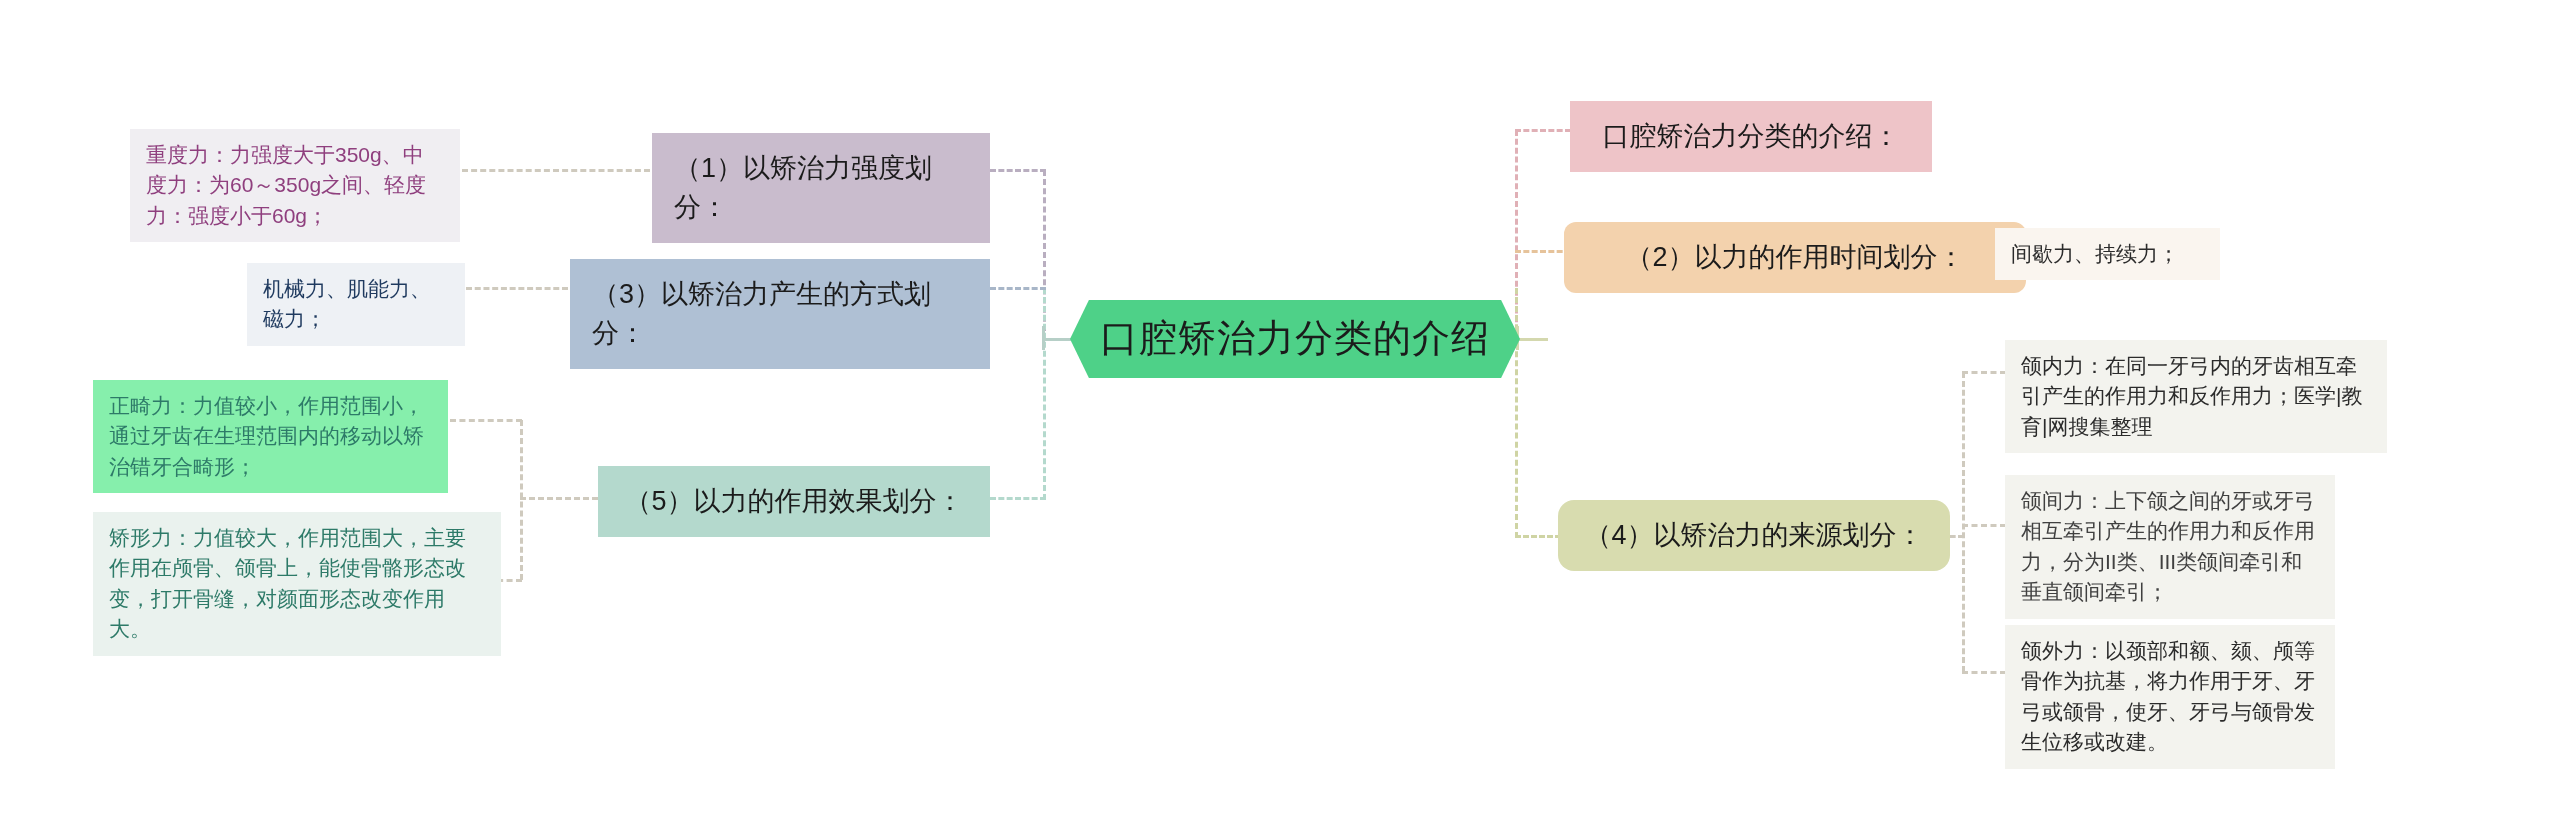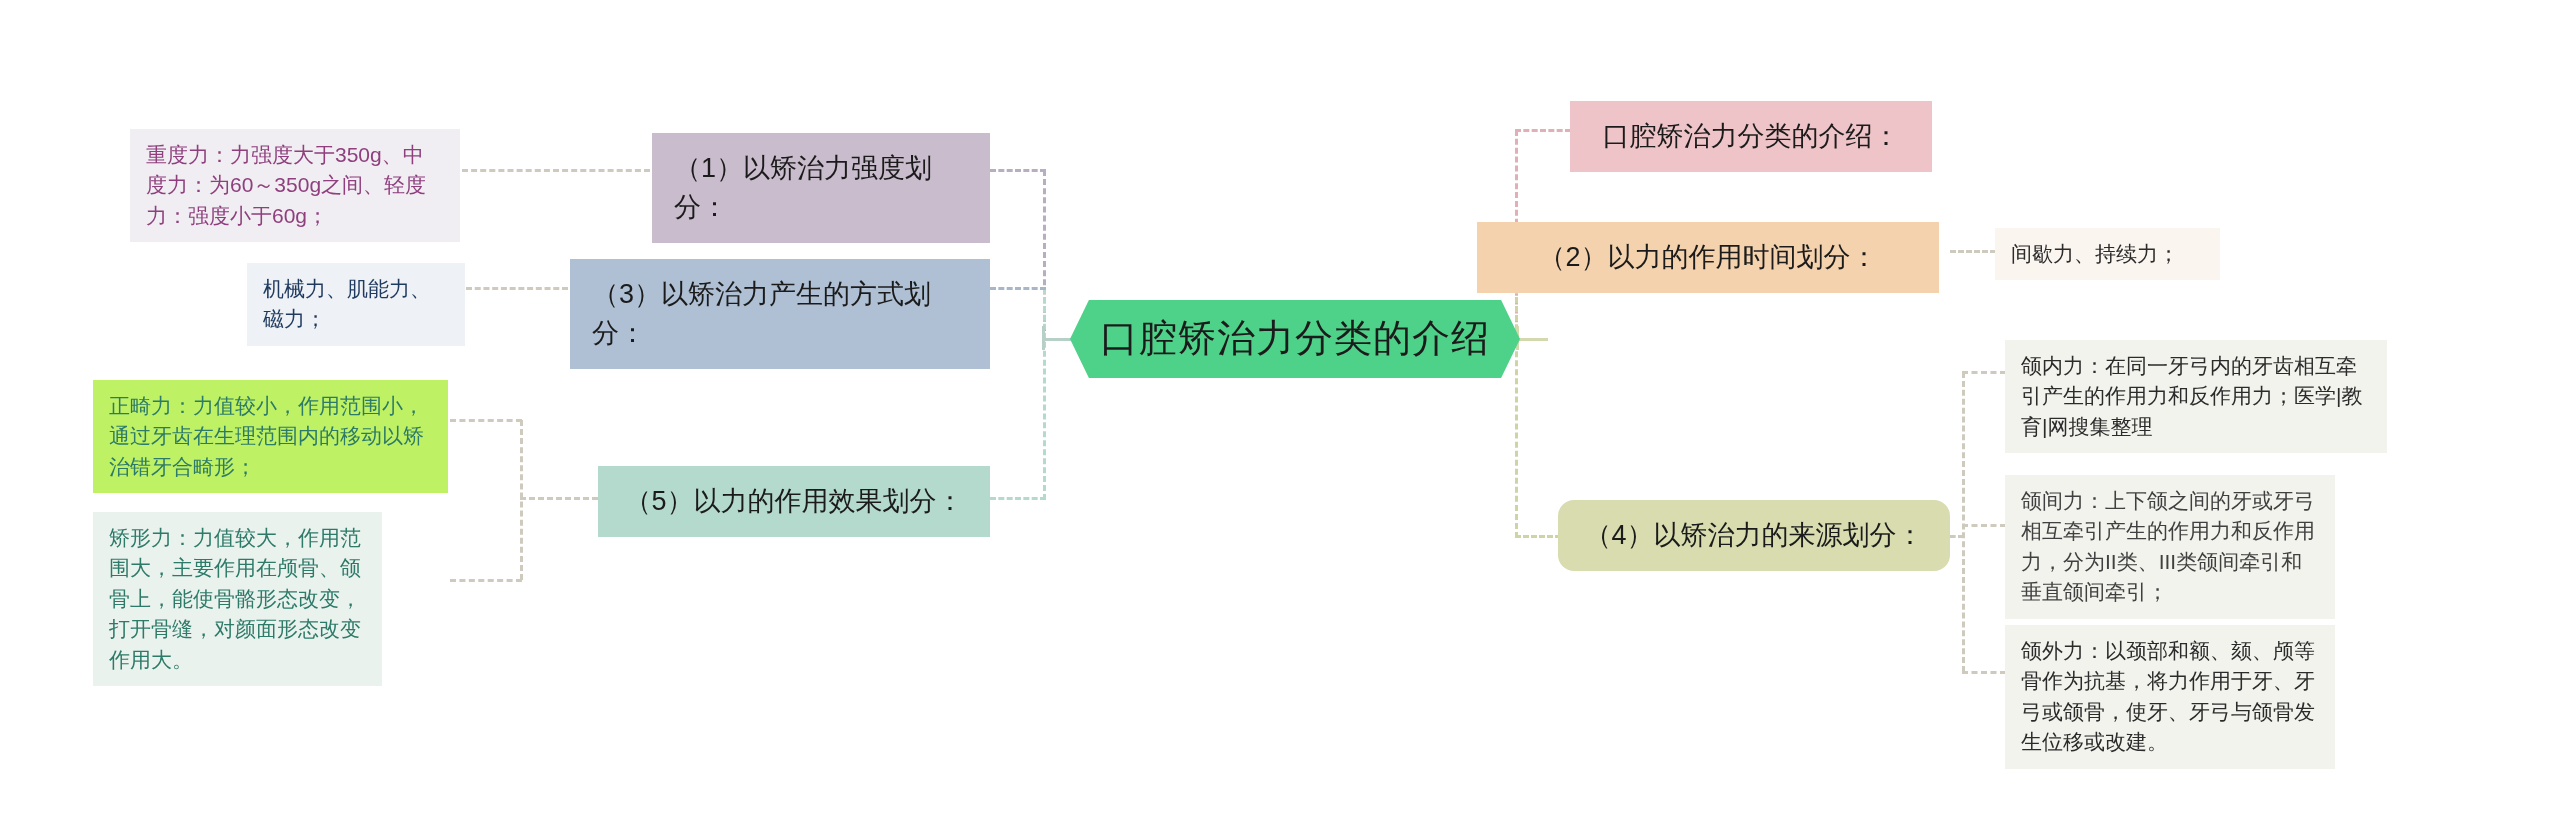--- a/index.html
+++ b/index.html
@@ -44,34 +44,34 @@
   .branch {
     font-size: 27px;
     color: #1b1b1b;
     padding: 16px 22px;
     justify-content: center;
   }
   .b1 { left: 652px;  top: 133px; width: 338px; background: #c9bccd; }
   .b3 { left: 570px;  top: 259px; width: 420px; background: #afc0d4; }
   .b5 { left: 598px;  top: 466px; width: 392px; background: #b4d9cd; }
   .r0 { left: 1570px; top: 101px; width: 362px; background: #eec4c8; }
-  .r2 { left: 1477px; top: 222px; width: 462px; background: #f3d2ad; }
+  .r2 { left: 1564px; top: 222px; width: 462px; background: #f3d2ad; border-radius: 12px; }
   .r4 { left: 1558px; top: 500px; width: 392px; background: #d8dcaf; border-radius: 16px; }
   
   .leaf {
     font-size: 21px;
     padding: 11px 16px;
     align-items: flex-start;
     flex-direction: column;
     justify-content: center;
   }
   .leaf-purple  { left: 130px;  top: 129px; width: 330px; background: #f0eef2; color: #8f3f7e; }
   .leaf-blue    { left: 247px;  top: 263px; width: 218px; background: #eef1f5; color: #1f3a5f; }
-  .leaf-green1  { left: 93px;   top: 380px; width: 355px; background: #bef264; color: #2d7a68; }
-  .leaf-green2  { left: 93px;   top: 512px; width: 289px; background: #eaf2ee; color: #2d7a68; }
+  .leaf-green1  { left: 93px;   top: 380px; width: 355px; background: #86efac; color: #2d7a68; }
+  .leaf-green2  { left: 93px;   top: 512px; width: 408px; background: #eaf2ee; color: #2d7a68; }
   .leaf-cream   { left: 1995px; top: 228px; width: 225px; background: #faf5ef; color: #2b2b2b; }
   .leaf-stone1  { left: 2005px; top: 340px; width: 382px; background: #f3f3ee; color: #2b2b2b; }
   .leaf-stone2  { left: 2005px; top: 475px; width: 330px; background: #f3f3ee; color: #404040; }
   .leaf-stone3  { left: 2005px; top: 625px; width: 330px; background: #f3f3ee; color: #2b2b2b; }
   
   .vline {
     position: absolute;
     border-left-width: 3px;
     border-left-style: dashed;
   }

